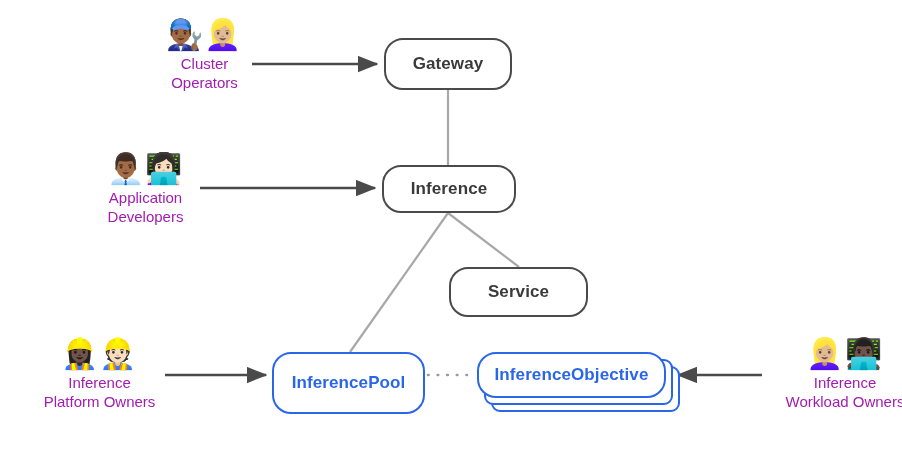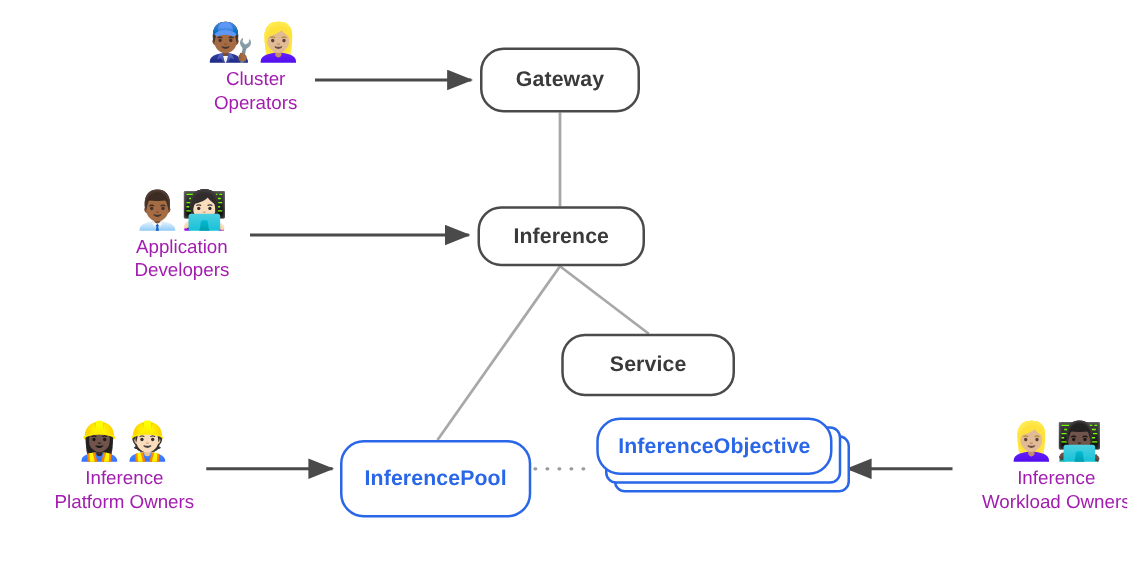--- a/index.html
+++ b/index.html
@@ -135,21 +135,21 @@
   </div>
 
   <div class="node gray" style="left:449px; top:267px; width:139px; height:50px;align-items:center;">
     <span class="node-label">Service</span>
   </div>
 
   <div class="node blue" style="left:272px; top:352px; width:153px; height:62px;">
     <span class="node-label">InferencePool</span>
   </div>
 
-  <div class="stack-wrap" style="left:477px; top:334px; width:203px; height:60px;">
+  <div class="stack-wrap" style="left:477px; top:352px; width:203px; height:60px;">
     <div class="stack-layer" style="left:14px; top:14px; width:189px; height:46px;"></div>
     <div class="stack-layer" style="left:7px; top:7px; width:189px; height:46px;"></div>
     <div class="node blue" style="left:0px; top:0px; width:189px; height:46px;">
       <span class="node-label">InferenceObjective</span>
     </div>
   </div>
 
   <div class="persona" style="left:152px; top:18px; width:105px;">
     <span class="persona-emoji">👨🏾‍🔧👱🏼‍♀️</span>
     <span class="persona-name">Cluster

